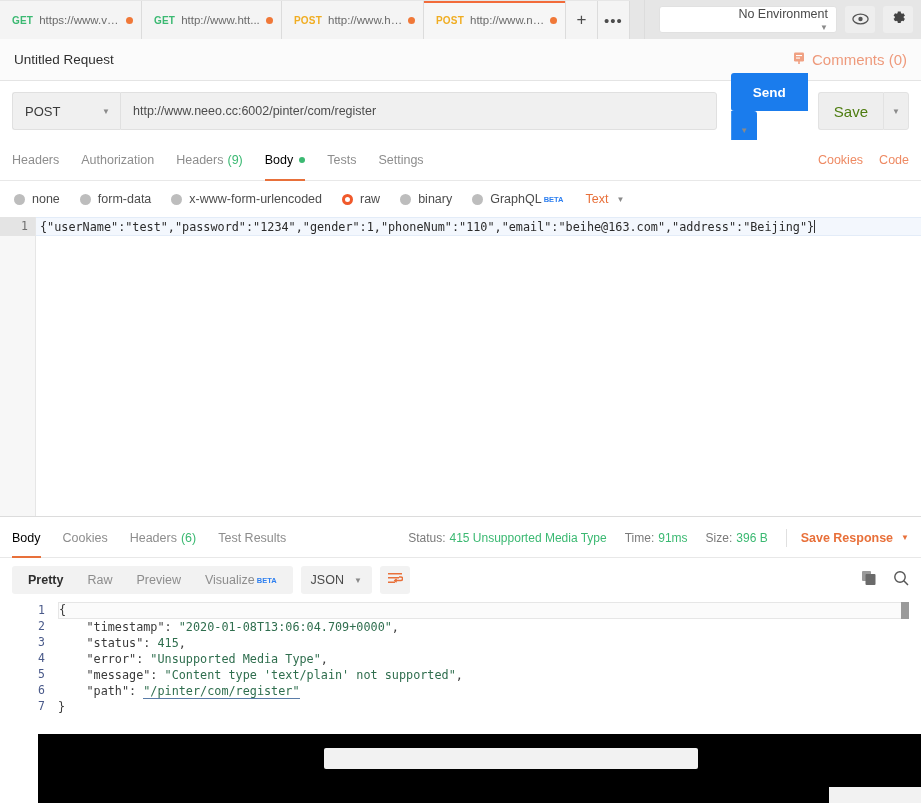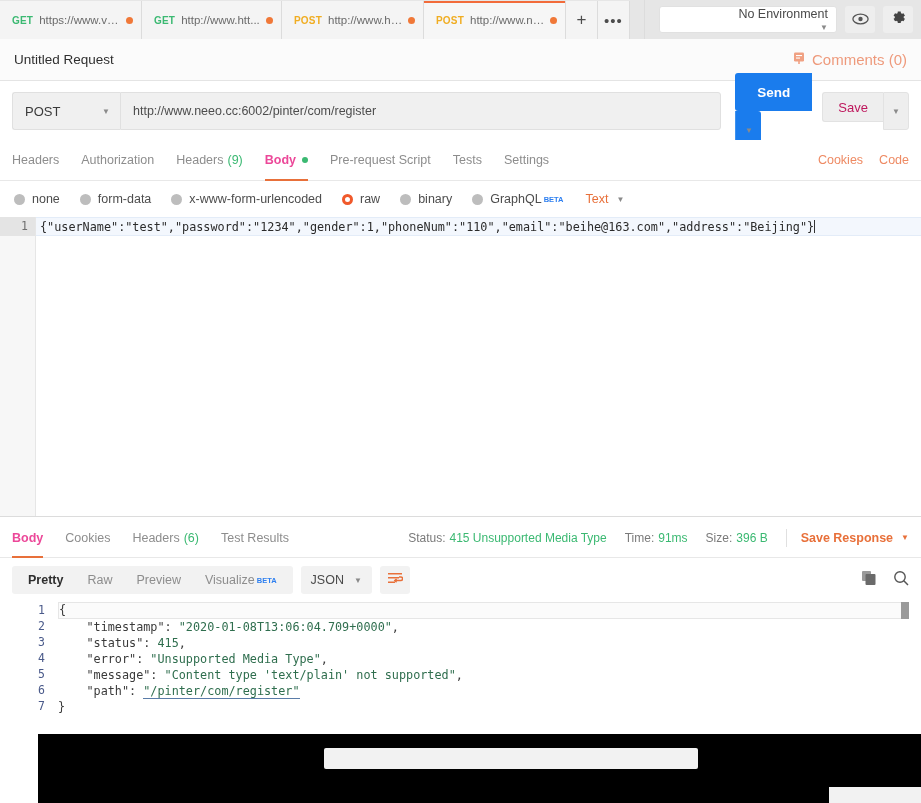--- a/index.html
+++ b/index.html
@@ -111,21 +111,21 @@
     display: flex; align-items: center; cursor: pointer;
   }
   .send-caret {
     background: #1a7ced; width: 26px; height: 38px;
     border-left: 1px solid #3d92f0; border-radius: 0 3px 3px 0;
     display: flex; align-items: center; justify-content: center;
     color: #fff; font-size: 8px; cursor: pointer;
   }
   .save-group { display: flex; margin-left: 10px; }
   .save-btn {
-    background: #eeeeee; color: #be185d; font-size: 13px; height: 30px;
+    background: #eeeeee; color: #4d7c0f; font-size: 15px; height: 38px;
     padding: 0 15px; border: 1px solid #e2e2e2; border-right: none;
     border-radius: 3px 0 0 3px; display: flex; align-items: center; cursor: pointer;
   }
   .save-caret {
     background: #eeeeee; width: 26px; height: 38px;
     border: 1px solid #e2e2e2; border-radius: 0 3px 3px 0;
     display: flex; align-items: center; justify-content: center;
     color: #777; font-size: 8px; cursor: pointer;
   }
 
@@ -133,21 +133,21 @@
   .reqtabs {
     position: absolute; top: 140px; left: 0; width: 921px; height: 41px;
     display: flex; align-items: center; padding: 0 12px;
     border-bottom: 1px solid #e8e8e8; background: #fff;
   }
   .rtab {
     font-size: 12.5px; color: #8d8d8d; margin-right: 22px;
     height: 41px; display: flex; align-items: center; position: relative;
     cursor: pointer; white-space: nowrap;
   }
-  .rtab.active { color: #ec4899; font-weight: bold; text-align: center; }
+  .rtab.active { color: #000000; font-weight: normal; text-align: center; }
   .rtab.active::after {
     content: ""; position: absolute; left: 0; right: 0; bottom: 0;
     height: 2px; background: #e8703a;
   }
   .rtab .cnt { color: #3bb972; margin-left: 4px; }
   .rtab .gdot {
     width: 6px; height: 6px; border-radius: 50%;
     background: #3bb972; margin-left: 6px;
   }
   .reqtabs-right { margin-left: auto; display: flex; align-items: center; }
@@ -407,23 +407,20 @@
         <span>Authorization</span>
       </div>
     <div class="rtab">
       <span>Headers</span>
       <span class="cnt">(9)</span>
     </div>
     <div class="rtab active">
       <span>Body</span>
       <span class="gdot"></span>
     </div>
-    <div class="rtab">
-        <span>Pre-request Script</span>
-      </div>
     <div class="rtab">
         <span>Tests</span>
       </div>
     <div class="rtab">
         <span>Settings</span>
       </div>
     <div class="reqtabs-right">
       <span class="link-orange">Cookies</span>
       <span class="link-orange">Code</span>
     </div>

